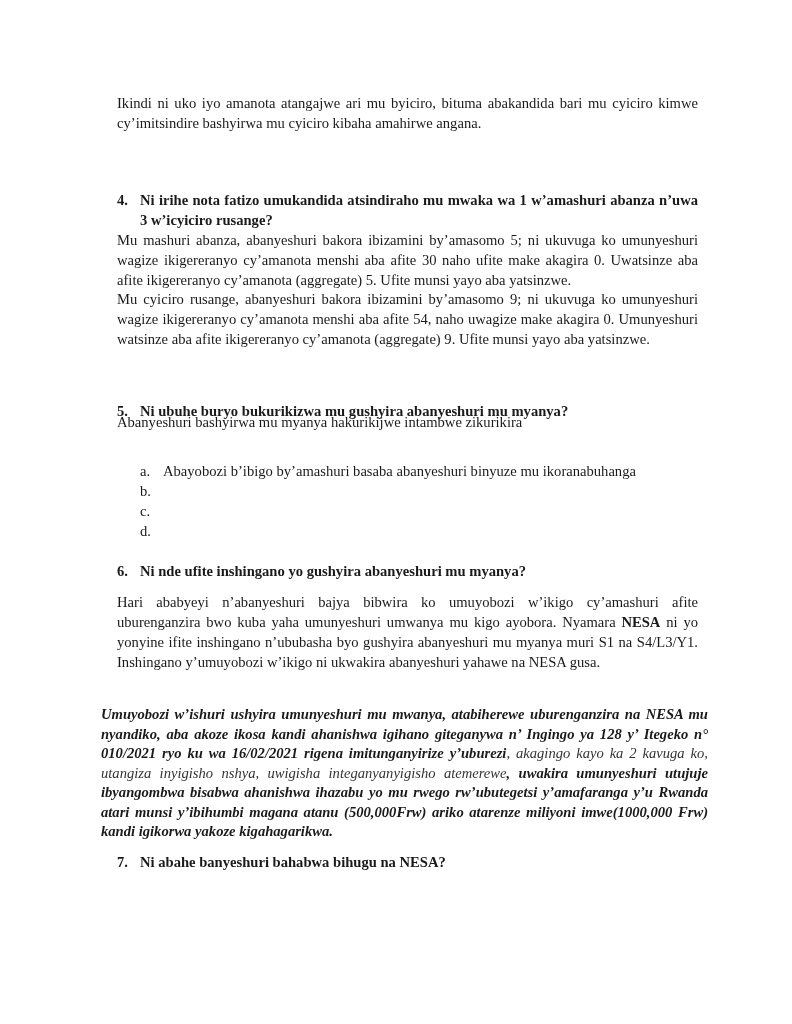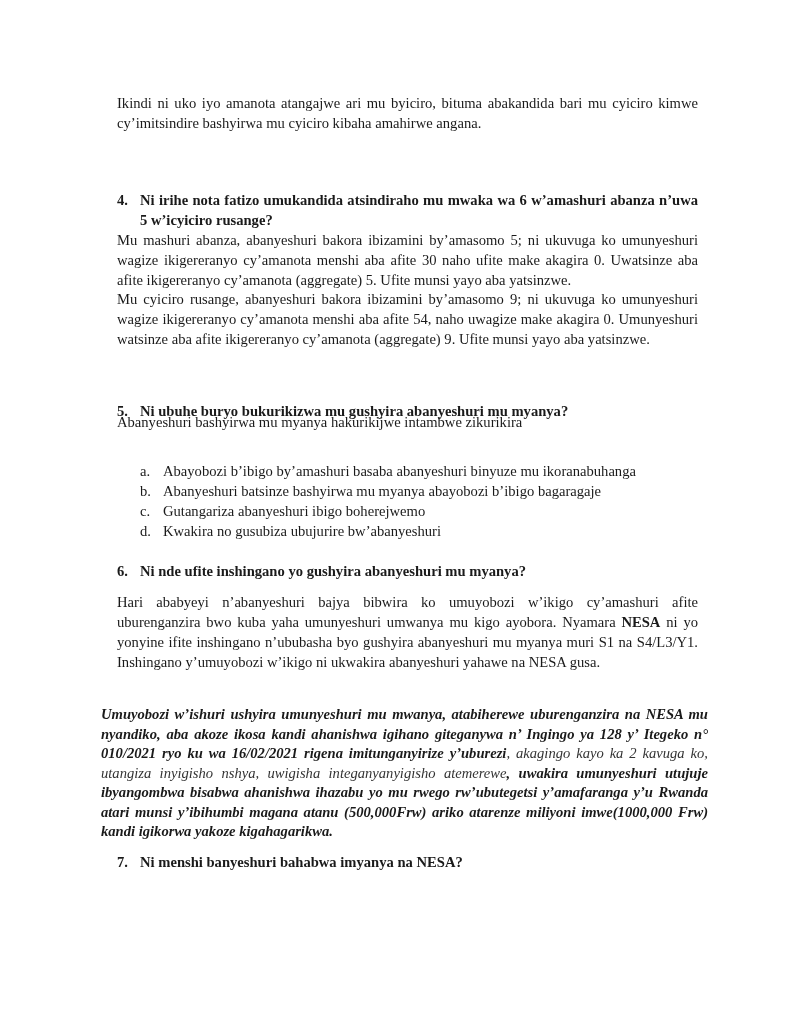--- a/index.html
+++ b/index.html
@@ -89,56 +89,53 @@
   </style>
 </head>
 <body>
 
 <div class="page">
 
   <p class="para" style="top:93px;">Ikindi ni uko iyo amanota atangajwe ari mu byiciro, bituma abakandida bari mu cyiciro kimwe cy’imitsindire bashyirwa mu cyiciro kibaha amahirwe angana.</p>
 
   <div class="heading" style="top:190px;">
     <span class="num">4.</span>
-    <span class="htext">Ni irihe nota fatizo umukandida atsindiraho mu mwaka wa 6 w’amashuri abanza n’uwa 5 w’icyiciro rusange?</span>
+    <span class="htext">Ni irihe nota fatizo umukandida atsindiraho mu mwaka wa 1 w’amashuri abanza n’uwa 3 w’icyiciro rusange?</span>
   </div>
   <p class="para" style="top:230px;">Mu mashuri abanza, abanyeshuri bakora ibizamini by’amasomo 5; ni ukuvuga ko umunyeshuri wagize ikigereranyo cy’amanota menshi aba afite 30 naho ufite make akagira 0. Uwatsinze aba afite ikigereranyo cy’amanota (aggregate) 5. Ufite munsi yayo aba yatsinzwe.</p>
   <p class="para" style="top:289px;">Mu cyiciro rusange, abanyeshuri bakora ibizamini by’amasomo 9; ni ukuvuga ko umunyeshuri wagize ikigereranyo cy’amanota menshi aba afite 54, naho uwagize make akagira 0. Umunyeshuri watsinze aba afite ikigereranyo cy’amanota  (aggregate) 9. Ufite munsi yayo aba yatsinzwe.</p>
 
   <div class="heading" style="top:401px;">
     <span class="num">5.</span>
     <span class="htext">Ni ubuhe buryo bukurikizwa mu gushyira abanyeshuri mu myanya?</span>
   </div>
   <p class="para" style="top:412px;">Abanyeshuri bashyirwa mu myanya hakurikijwe intambwe zikurikira</p>
 
   <ul class="list" style="top:461px;">
     <li>
       <span class="marker">a.</span>
       <span>Abayobozi b’ibigo by’amashuri basaba abanyeshuri binyuze mu ikoranabuhanga</span>
     </li>
     <li>
       <span class="marker">b.</span>
-      <span>Abanyeshuri batsinze bashyirwa mu myanya abayobozi b’ibigo bagaragaje</span>
     </li>
     <li>
       <span class="marker">c.</span>
-      <span>Gutangariza abanyeshuri ibigo boherejwemo</span>
     </li>
     <li>
       <span class="marker">d.</span>
-      <span>Kwakira no gusubiza ubujurire bw’abanyeshuri</span>
     </li>
   </ul>
 
   <div class="heading" style="top:561px;">
     <span class="num">6.</span>
     <span class="htext">Ni nde ufite inshingano yo gushyira abanyeshuri mu myanya?</span>
   </div>
   <p class="para" style="top:592px;"><span>Hari ababyeyi n’abanyeshuri bajya bibwira ko umuyobozi w’ikigo cy’amashuri afite uburenganzira bwo kuba yaha umunyeshuri umwanya mu kigo ayobora. Nyamara </span><span class="bold">NESA</span><span> ni yo yonyine ifite inshingano n’ububasha byo gushyira abanyeshuri mu myanya muri S1 na S4/L3/Y1. Inshingano y’umuyobozi w’ikigo ni ukwakira abanyeshuri yahawe na NESA gusa.</span></p>
 
   <p class="notice" style="top:697px;"><span class="b">Umuyobozi w’ishuri ushyira umunyeshuri mu mwanya, atabiherewe uburenganzira na NESA mu nyandiko, aba akoze ikosa kandi ahanishwa igihano giteganywa n’ Ingingo ya 128 y’ Itegeko n° 010/2021 ryo ku wa 16/02/2021 rigena imitunganyirize y’uburezi</span><span class="n">, akagingo kayo ka 2 kavuga ko, utangiza inyigisho nshya, uwigisha integanyanyigisho atemerewe</span><span class="b">, uwakira umunyeshuri utujuje ibyangombwa bisabwa  ahanishwa ihazabu yo mu rwego rw’ubutegetsi y’amafaranga y’u Rwanda atari munsi y’ibihumbi magana atanu (500,000Frw) ariko atarenze miliyoni imwe(1000,000 Frw) kandi igikorwa yakoze kigahagarikwa.</span></p>
 
   <div class="heading" style="top:852px;">
     <span class="num">7.</span>
-    <span class="htext">Ni menshi banyeshuri bahabwa imyanya na NESA?</span>
+    <span class="htext">Ni abahe banyeshuri bahabwa bihugu na NESA?</span>
   </div>
 
 </div>
 
 </body></html>

